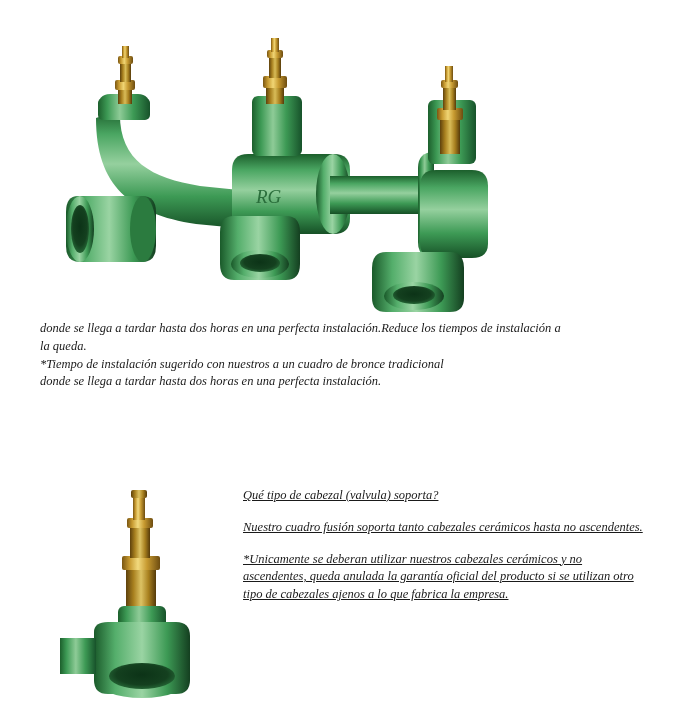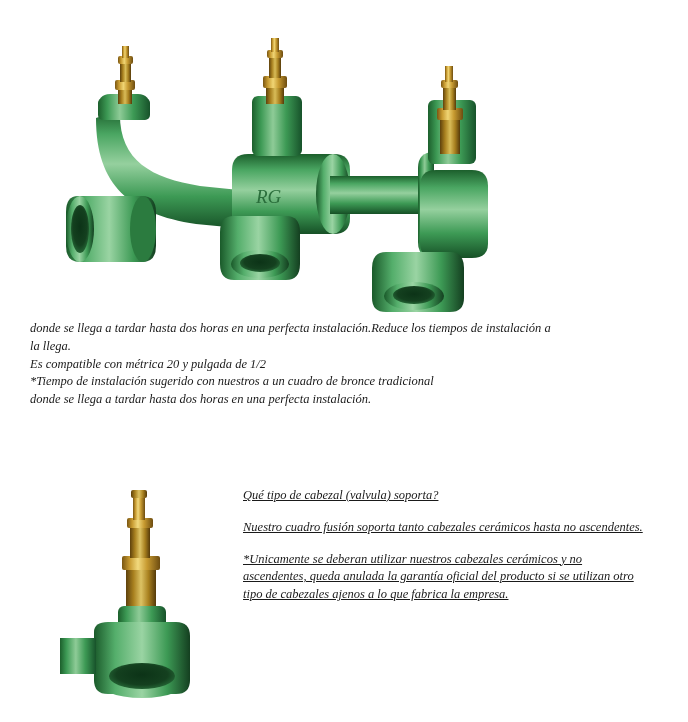--- a/index.html
+++ b/index.html
@@ -35,21 +35,21 @@
   
   .text-block {
     position: absolute;
     font-style: italic;
     font-size: 12.5px;
     line-height: 1.42;
     color: #1a1a1a;
     font-family: "Liberation Serif", serif;
   }
   .block-top {
-    left: 30px;
+    left: 40px;
     top: 320px;
     width: 608px;
   }
   .block-top p {
     margin: 0;
   }
 
   .block-right {
     left: 243px;
     top: 487px;
@@ -176,22 +176,21 @@
         <rect x="437" y="108" width="26" height="12" rx="2" fill="url(#gBrass)"></rect>
         <rect x="443" y="86" width="13" height="24" fill="url(#gBrassDk)"></rect>
         <rect x="441" y="80" width="17" height="8" rx="2" fill="url(#gBrass)"></rect>
         <rect x="445" y="66" width="8" height="16" fill="url(#gBrass)"></rect>
       </g>
     </svg>
   </div>
 
   <div class="text-block block-top">
     <p>donde se llega a tardar hasta dos horas en una perfecta instalación.Reduce los tiempos de instalación a</p>
-    <p>la llega.</p>
-    <p>Es compatible con métrica 20 y pulgada de 1/2</p>
+    <p>la queda.</p>
     <p>*Tiempo de instalación sugerido con nuestros a un cuadro de bronce tradicional</p>
     <p>donde se llega a tardar hasta dos horas en una perfecta instalación.</p>
   </div>
 
   <div class="detail">
     <svg width="180" height="252" viewBox="0 0 180 252" xmlns="http://www.w3.org/2000/svg">
       <defs>
         <linearGradient id="dPipeV" x1="0" y1="0" x2="1" y2="0">
           <stop offset="0%" stop-color="#1c5f2c"></stop>
           <stop offset="18%" stop-color="#3d9a55"></stop>

